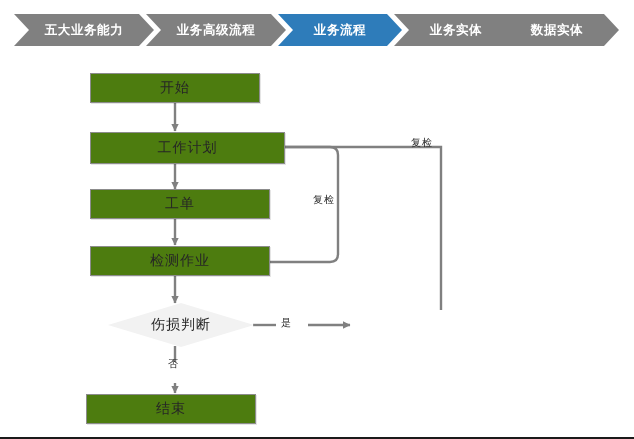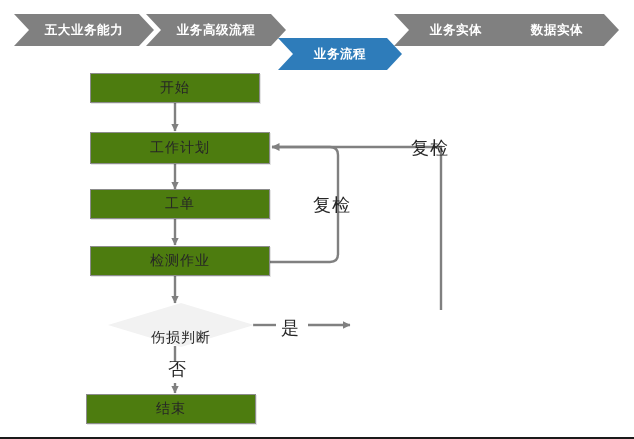--- a/index.html
+++ b/index.html
@@ -64,61 +64,61 @@
     justify-content: center;
     font-size: 14px;
     color: #262626;
     letter-spacing: 1px;
     box-shadow: 1px 1px 0 rgba(0,0,0,0.10);
   }
 
   .diamond-wrap {
     position: absolute;
     display: flex;
-    align-items: flex-end;
+    align-items: center;
     justify-content: center;
   }
   .diamond-shape {
     position: absolute;
     left: 0; top: 0; right: 0; bottom: 0;
     background: #f2f2f2;
     -webkit-clip-path: polygon(50% 0, 100% 50%, 50% 100%, 0 50%);
     clip-path: polygon(50% 0, 100% 50%, 50% 100%, 0 50%);
   }
   .diamond-label {
     position: relative;
     font-size: 14px;
     color: #262626;
     letter-spacing: 1px;
     z-index: 2;
   }
 
   .edge-label {
     position: absolute;
-    font-size: 18px;
+    font-size: 10px;
     color: #262626;
     letter-spacing: 1px;
     white-space: nowrap;
   }
 
   svg.conn { position: absolute; left: 0; top: 0; width: 634px; height: 439px; overflow: visible; }
 </style>
 </head>
 <body>
 
 <div id="slide">
 
   <div id="breadcrumb">
     <div class="chev first" style="left:0px;  width:140px;">
       <span>五大业务能力</span>
     </div>
     <div class="chev" style="left:132px; width:140px;">
       <span>业务高级流程</span>
     </div>
-    <div class="chev active" style="left:264px; width:124px;margin-top:24px;">
+    <div class="chev active" style="left:264px; width:124px;">
       <span>业务流程</span>
     </div>
     <div class="chev" style="left:380px; width:124px;">
       <span>业务实体</span>
     </div>
     <div class="chev" style="left:481px; width:124px;">
       <span>数据实体</span>
     </div>
   </div>
 
@@ -147,21 +147,21 @@
       <line x1="308" y1="325" x2="350" y2="325" stroke="#808080" stroke-width="2.4" marker-end="url(#ah)"></line>
 
       <line x1="175" y1="346" x2="175" y2="362" stroke="#808080" stroke-width="2.4"></line>
       <line x1="175" y1="383" x2="175" y2="393" stroke="#808080" stroke-width="2.4" marker-end="url(#ah)"></line>
     </svg>
 
     <div class="node" style="left:90px;  top:73px;  width:170px; height:30px;">
       <span>开始</span>
     </div>
 
-    <div class="node" style="left:90px;  top:132px; width:180px; height:32px;">
+    <div class="node" style="left:90px;  top:132px; width:195px; height:32px;">
       <span>工作计划</span>
     </div>
 
     <div class="node" style="left:90px;  top:189px; width:180px; height:30px;text-align:center;">
       <span>工单</span>
     </div>
 
     <div class="node" style="left:90px;  top:246px; width:180px; height:30px;">
       <span>检测作业</span>
     </div>

